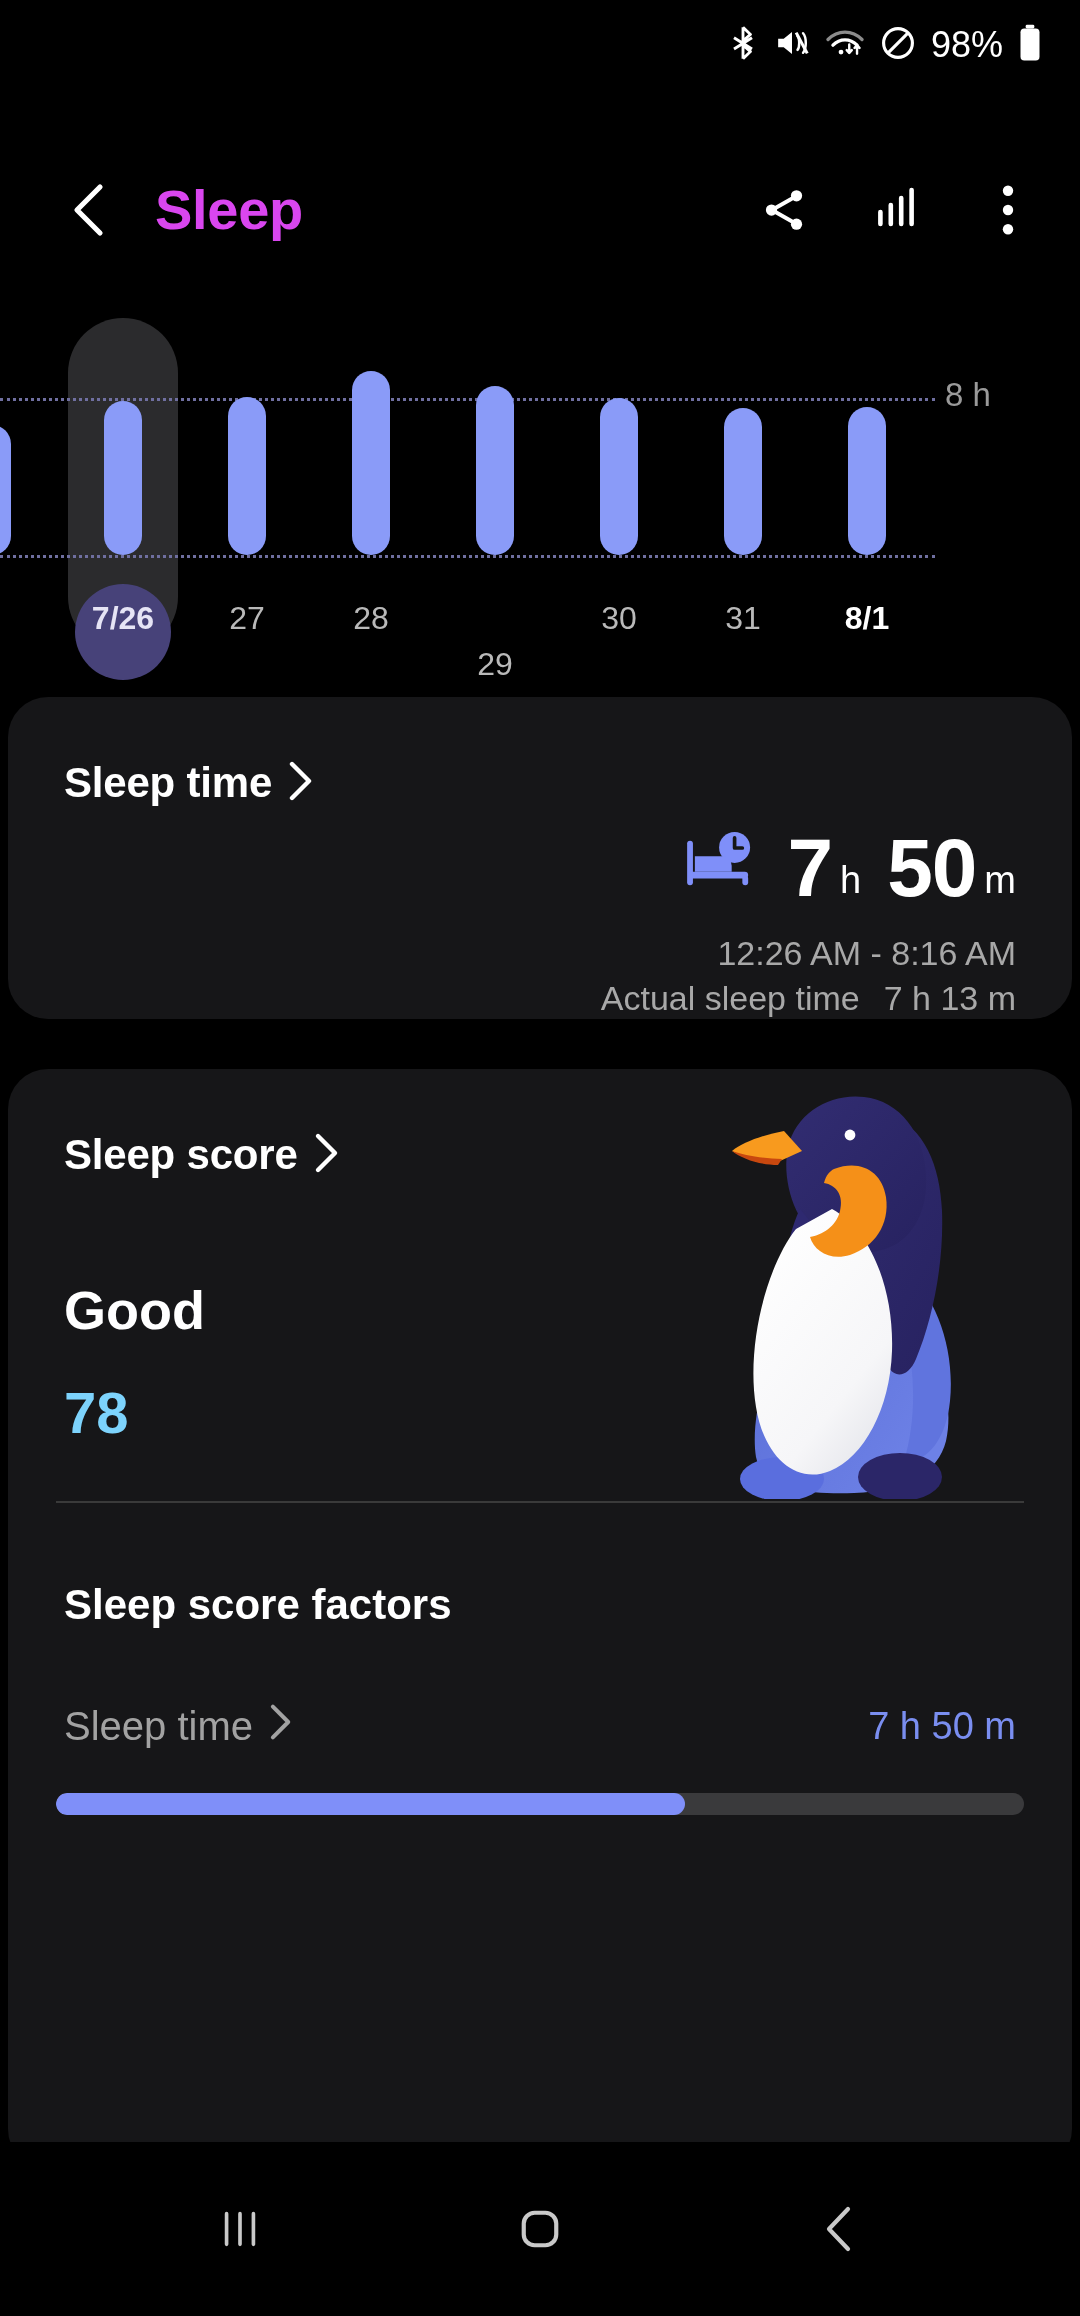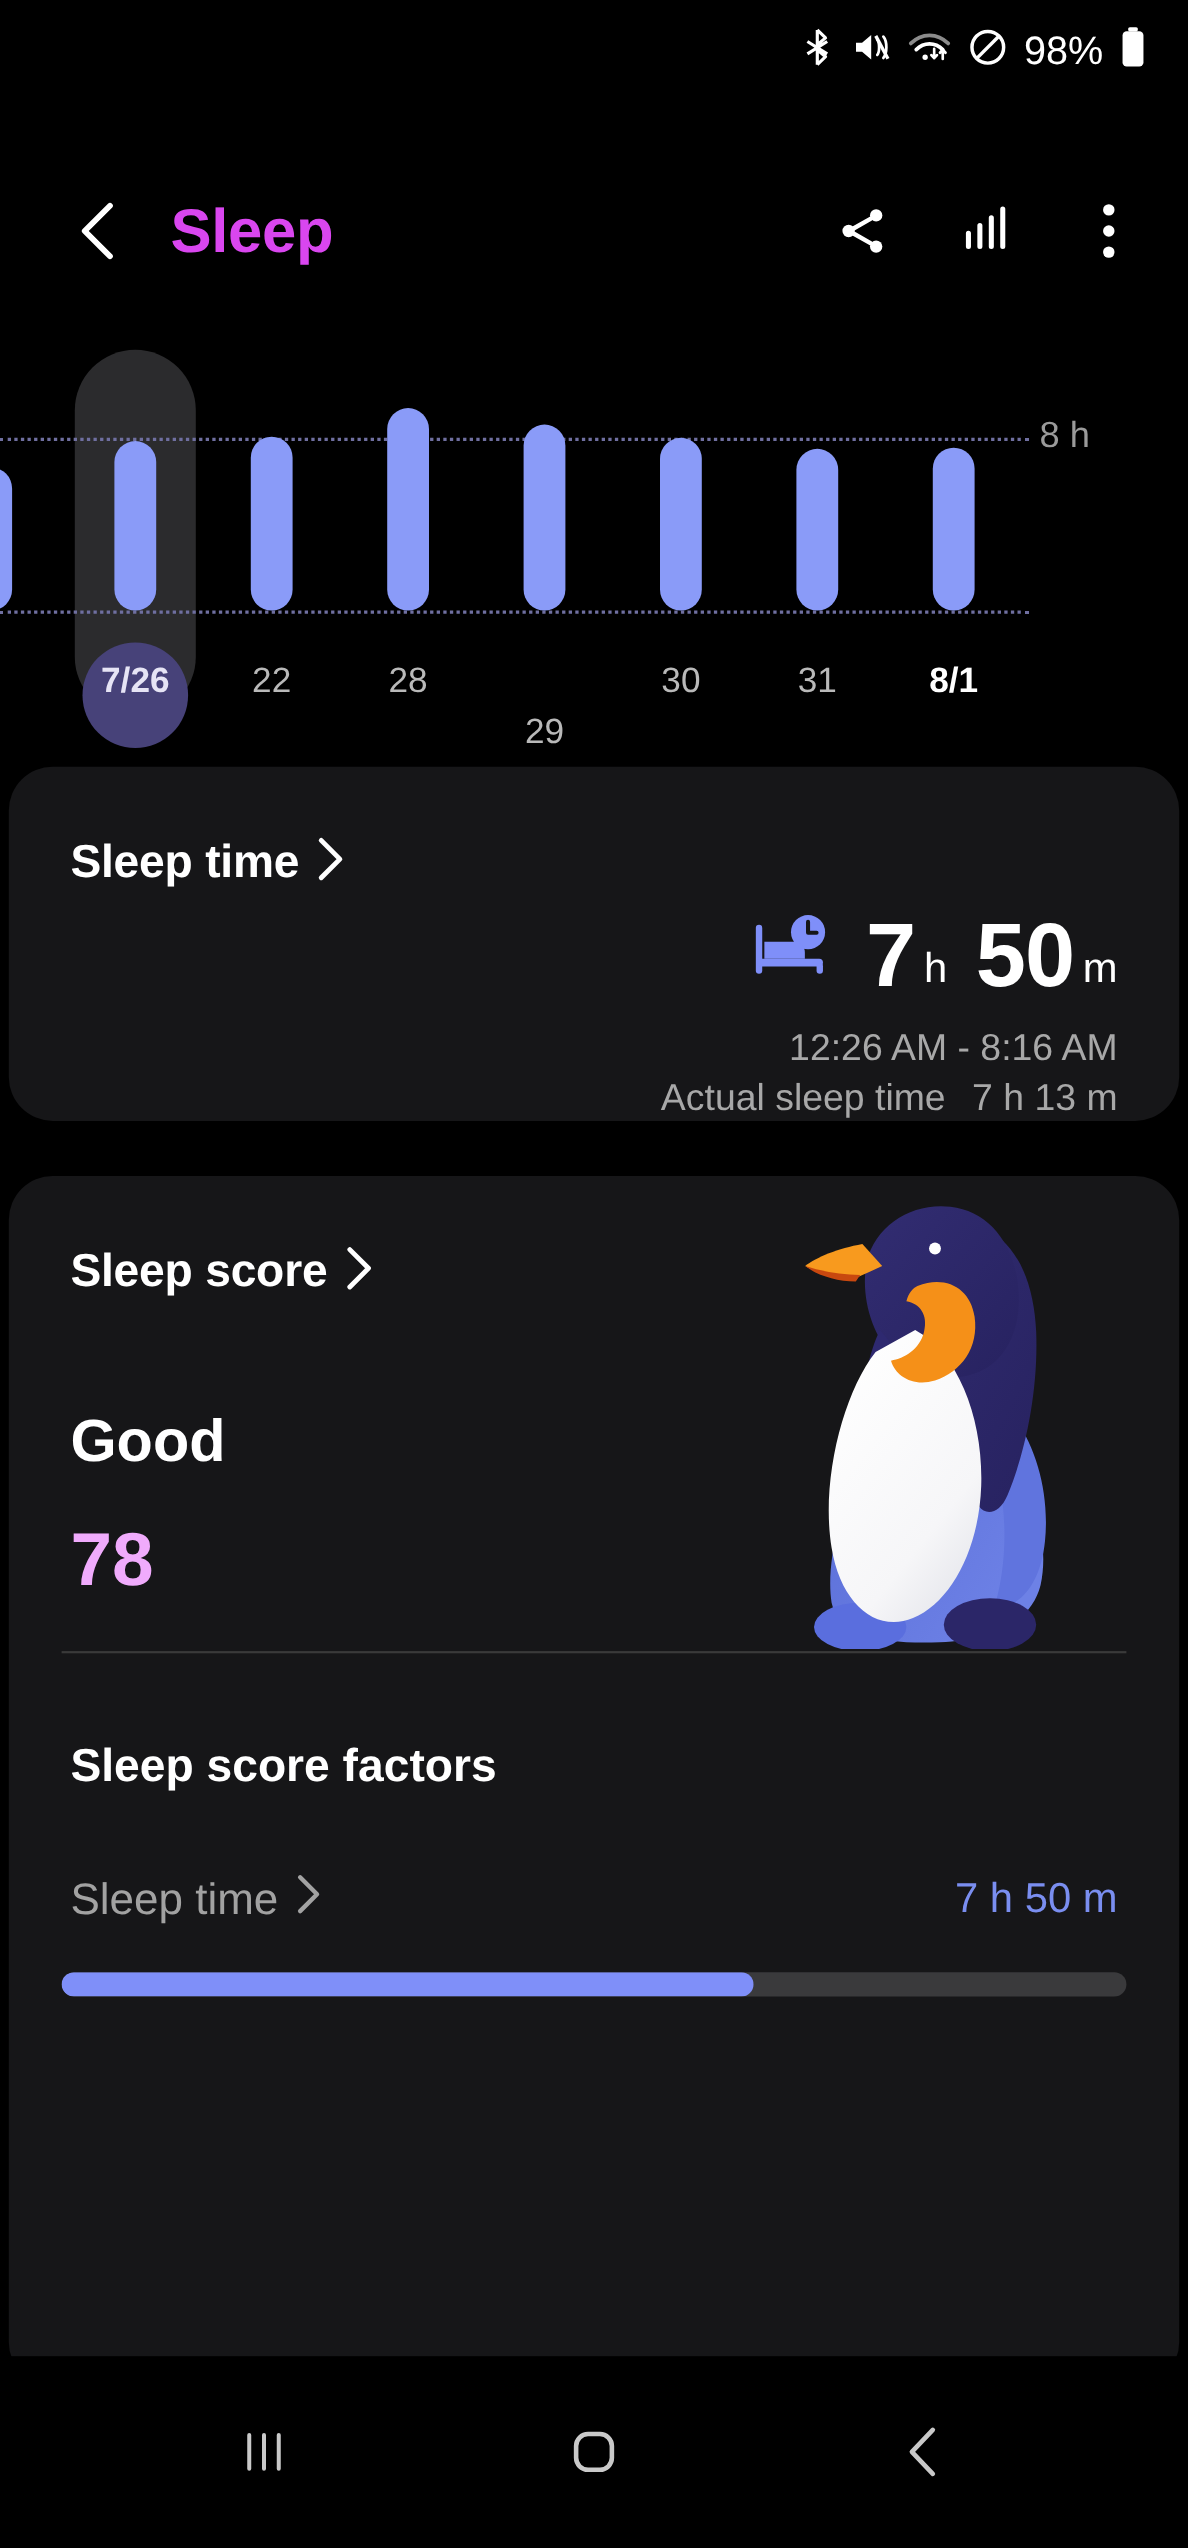--- a/index.html
+++ b/index.html
@@ -60,21 +60,21 @@
           margin-right:26px; position:relative; top:-6px; }
   .unit.last { margin-right:0; }
   .st-sub { position:absolute; right:56px; top:234px; text-align:right; }
   .st-sub div { color:#a8a8a8; font-size:34px; line-height:45px; }
   .st-sub .gap { display:inline-block; width:24px; }
 
   
   #card-sleepscore { left:8px; top:1069px; width:1064px; height:1100px; overflow:hidden;padding-left:24px; }
   .ss-title { position:absolute; left:56px; top:62px; display:flex; align-items:center; }
   .ss-grade { position:absolute; left:56px; top:210px; color:#ffffff; font-size:54px; font-weight:700; }
-  .ss-score { position:absolute; left:56px; top:310px; color:#f0abfc; font-size:68px; font-weight:700; }
+  .ss-score { position:absolute; left:56px; top:310px; color:#7dd3fc; font-size:58px; font-weight:700; }
   .penguin { position:absolute; left:676px; top:-10px; width:300px; height:440px; }
   .ss-divider { position:absolute; left:48px; top:432px; width:968px; height:2px; background:#3a3a3a; }
   .ssf-head { position:absolute; left:56px; top:512px; color:#fff; font-size:42px; font-weight:700; }
   .ssf-row { position:absolute; left:56px; top:634px; width:952px; height:54px; }
   .ssf-label { position:absolute; left:0; top:0; color:#a2a2a2; font-size:40px;
                display:flex; align-items:center; }
   .ssf-val { position:absolute; right:0; top:2px; color:#7a8ef0; font-size:38px; }
   .ssf-track { position:absolute; left:48px; top:724px; width:968px; height:22px;
                background:#3a3a3c; border-radius:11px; overflow:hidden; }
   .ssf-fill { height:22px; background:#7f8ff9; border-radius:11px; }
@@ -174,21 +174,21 @@
         <div class="bar" style="left: 352px; top: 70.525px; height: 184.475px; background: rgb(138, 155, 248);"></div>
         <div class="bar" style="left: 476px; top: 86.225px; height: 168.775px; background: rgb(138, 155, 248);"></div>
         <div class="bar" style="left: 600px; top: 98px; height: 157px; background: rgb(138, 155, 248);"></div>
         <div class="bar" style="left: 724px; top: 107.812px; height: 147.188px; background: rgb(138, 155, 248);"></div>
         <div class="bar" style="left: 848px; top: 106.831px; height: 148.169px; background: rgb(138, 155, 248);"></div>
       </div>
     <div class="xlabels" id="xlabels">
         <div class="xlab" style="left: -68px;">5</div>
         <div class="sel-pill" style="left: 75px; background: rgb(71, 66, 121);"></div>
         <div class="xlab sel" style="left: 63px;">7/26</div>
-        <div class="xlab" style="left: 187px;">22</div>
+        <div class="xlab" style="left: 187px;">27</div>
         <div class="xlab" style="left: 311px;">28</div>
         <div class="xlab" style="left: 435px; margin-top: 46px;">29</div>
         <div class="xlab" style="left: 559px;">30</div>
         <div class="xlab" style="left: 683px;">31</div>
         <div class="xlab today" style="left: 807px;">8/1</div>
       </div>
   </div>
 
   <div class="card" id="card-sleeptime">
     <div class="st-title">

